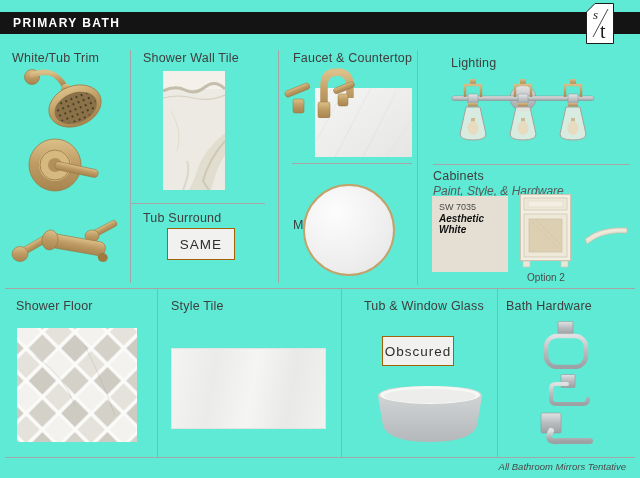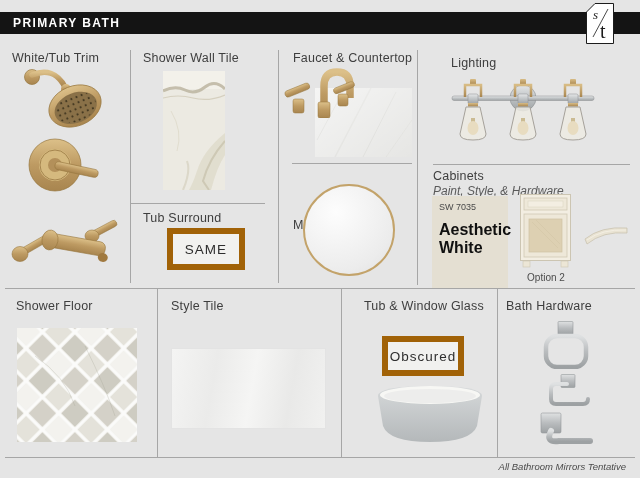--- a/index.html
+++ b/index.html
@@ -1,31 +1,31 @@
 <!DOCTYPE html>
 <html><head>
 <meta charset="utf-8">
 <style>
   html,body { margin:0; padding:0; background:#ffffff; }
-  .board { position:relative; width:640px; height:478px; background:#e5e5e5;
+  .board { position:relative; width:640px; height:478px; background:#5eead4;
            font-family:"Liberation Sans", sans-serif; overflow:hidden; }
 
   
   .topbar { position:absolute; left:0; top:12px; width:640px; height:22px;
             background:#141414; display:flex; align-items:center; z-index:1; }
   .topbar-title { color:#ffffff; font-weight:bold; font-size:12px;
                   letter-spacing:1.4px; padding-left:13px; }
   .logo { position:absolute; right:26px; top:3px; z-index:2; }
 
   
   .sec-title { position:absolute; font-size:12.5px; color:#3e3e3e; letter-spacing:.2px; }
   .sub-title { position:absolute; font-size:12px; font-style:italic; color:#5a5a5a; }
   .vline { position:absolute; width:1px; background:#a6a6a6; }
   .hline { position:absolute; height:1px; background:#a6a6a6; }
-  .sel-box { position:absolute; background:#f1f1ef; border:6px solid #a16207;
+  .sel-box { position:absolute; background:#f1f1ef; border:1px solid #a16207;
              display:flex; align-items:center; justify-content:center;
              font-size:13.5px; color:#2e2e2e; letter-spacing:1px; }
   .caption { position:absolute; font-size:10px; color:#4c4c4c; }
 
   
   #t-trim   { left:12px;  top:51px; }
   #g-showerhead { position:absolute; left:22px; top:68px; }
   #g-valve      { position:absolute; left:28px; top:136px; }
   #g-tubfiller  { position:absolute; left:6px;  top:214px; }
   #vline1 { left:130px; top:50px; height:233px; }
@@ -45,24 +45,24 @@
   #g-mirror { position:absolute; left:303px; top:184px; width:88px; height:88px;
               border-radius:50%; border:2px solid #c3a36a;
               background:radial-gradient(circle at 35% 30%, #fdfdfd, #ececec 70%, #e0e0e0); }
   #vline3 { left:417px; top:50px; height:235px; }
 
   #t-lighting { left:432px; top:56px;margin-left:19px; }
   #g-vanitylight { position:absolute; left:450px; top:76px; }
   #hl-cabinets { left:433px; top:164px; width:197px; }
   #t-cabinets  { left:433px; top:169px; }
   #st-cabinets { left:433px; top:184px; }
-  #g-paintchip { position:absolute; left:432px; top:196px; width:76px; height:93px;
+  #g-paintchip { position:absolute; left:432px; top:196px; width:76px; height:76px;
                  background:#e4dfd2; box-sizing:border-box; padding:6px 0 0 7px; }
   .chip-code { font-size:9px; color:#4a4a4a; }
-  .chip-name { font-size:16px; font-weight:bold; color:#101010; margin-top:9px; }
+  .chip-name { font-size:10px; font-weight:bold; color:#101010; margin-top:1px;font-style:italic; }
   #g-cabinet { position:absolute; left:520px; top:194px; }
   #cap-option { left:518px; top:272px; width:56px; text-align:center; }
   #g-pull { position:absolute; left:584px; top:222px; }
 
   
   #hl-mid { left:5px; top:288px; width:630px; }
   #vlineB1 { left:157px; top:289px; height:168px; }
   #vlineB2 { left:341px; top:289px; height:168px; }
   #vlineB3 { left:497px; top:289px; height:168px; }
 

